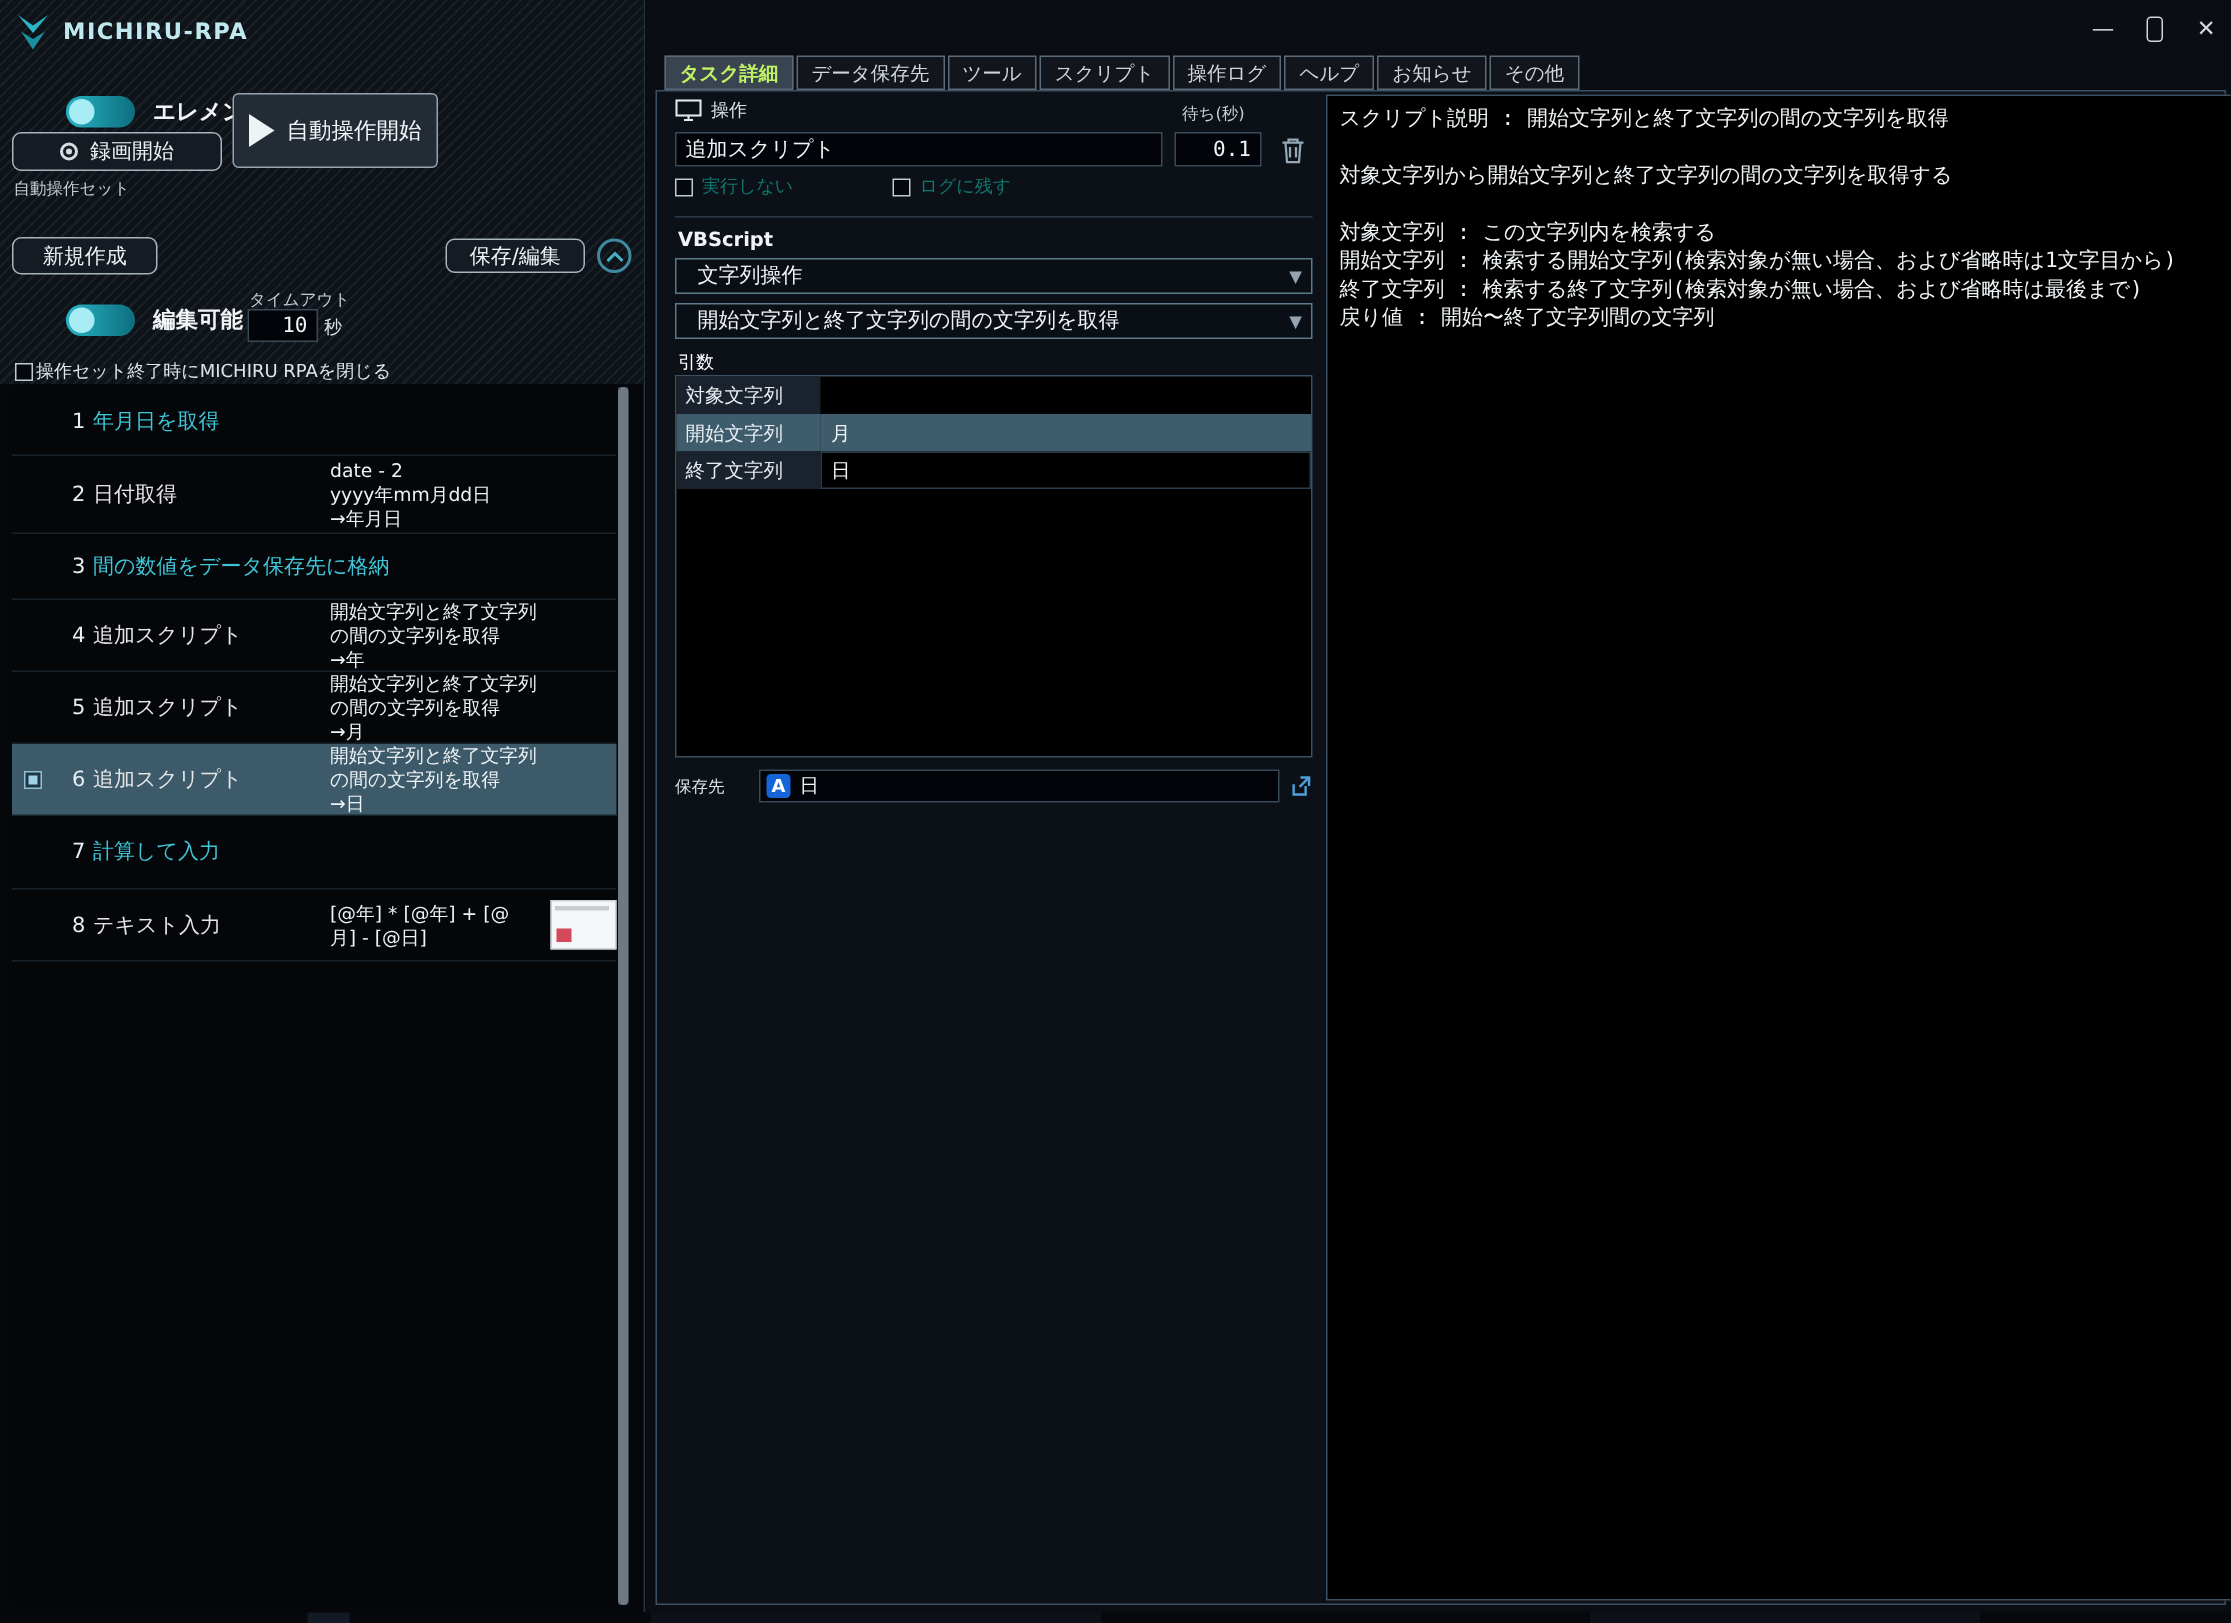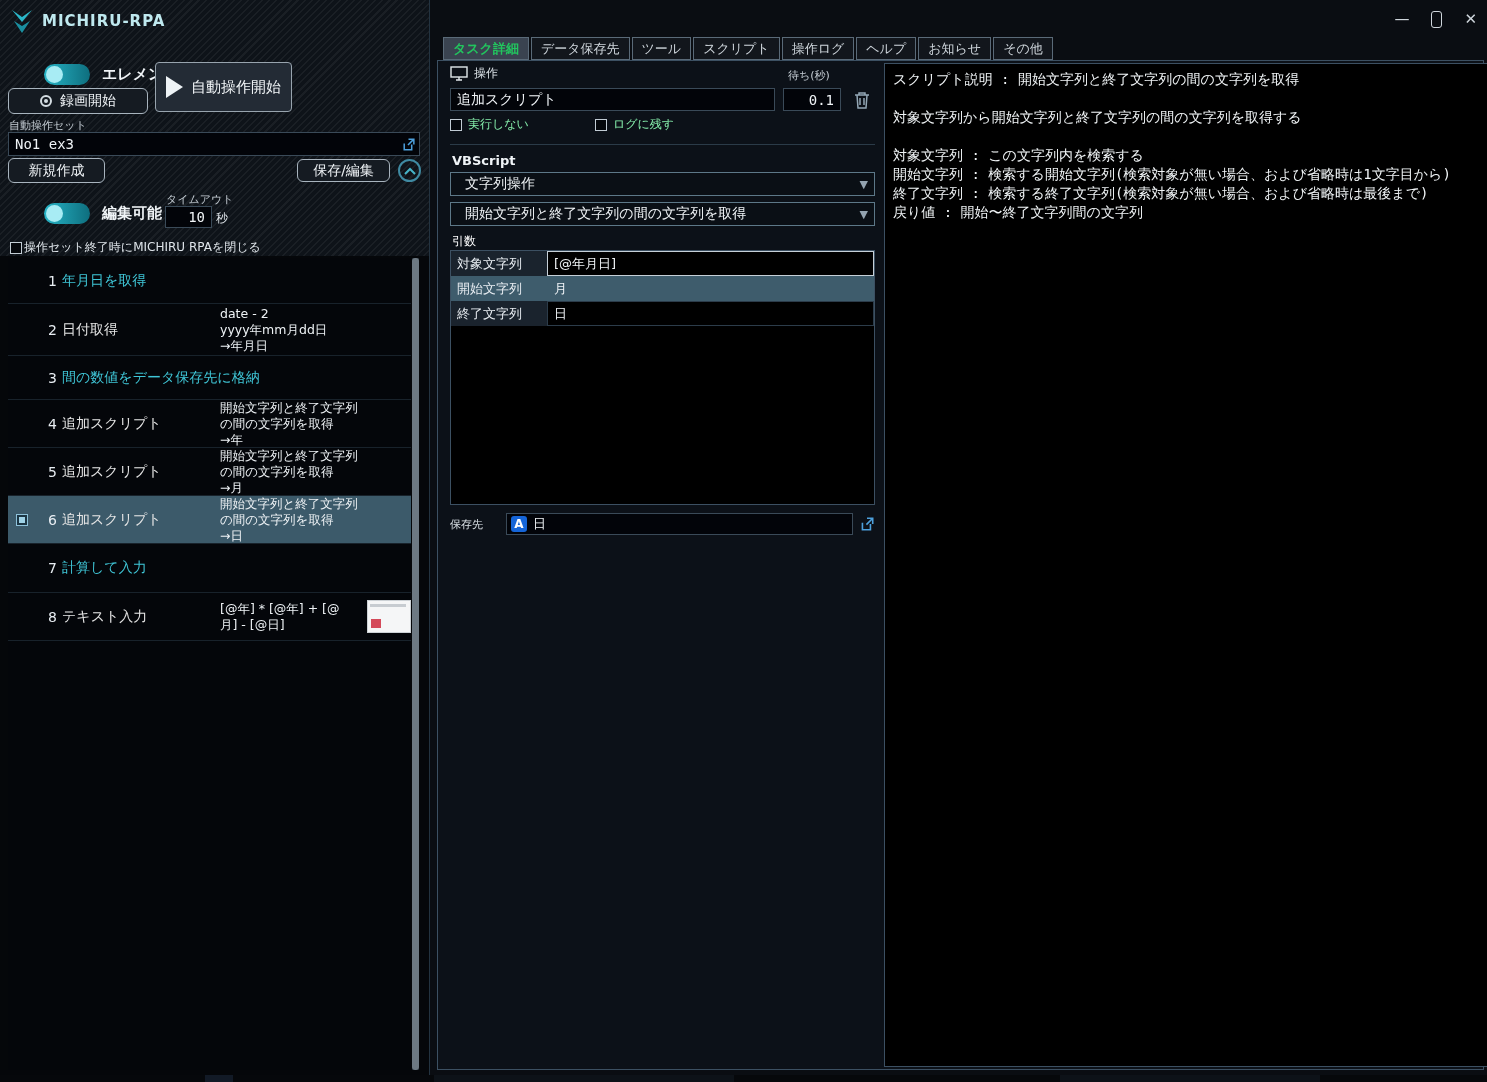--- a/index.html
+++ b/index.html
@@ -74,34 +74,34 @@
   .thumb{ width:44px; height:33px; background:#f5f6f7; flex:none; margin-left:4px; position:relative; border:1px solid #cdd2d6;}
   .thumb::before{ content:""; position:absolute; left:2px; top:3px; width:36px; height:3px; background:#c7ccd1; }
   .thumb::after{ content:""; position:absolute; left:3px; bottom:4px; width:10px; height:9px; background:#d44a5a; }
 
   .scrollbar{ position:absolute; left:412px; top:258px; width:7px; height:812px; background:#1c242c; }
   .scroll-thumb{ position:absolute; left:0; top:0; width:7px; height:812px; background:#6d7983; border-radius:3px; }
 
   
   .tabs{ position:absolute; left:443px; top:37px; display:flex; gap:2px; z-index:5; }
   .tab{ height:23px; padding:0 9px; display:flex; align-items:center; font-size:13px; color:#cfd6dc; background:#12161c; border:1px solid #5a6a78; }
-  .tab.active{ background:#3a4350; color:#22c55e; font-weight:bold; }
+  .tab.active{ background:#3a4350; color:#bef264; font-weight:bold; }
 
   .main-frame{ position:absolute; left:437px; top:60px; width:1047px; height:1010px; border:1px solid #3c5062; background:#0c1118; }
 
   .form-col{ position:absolute; left:450px; top:65px; width:425px; height:470px; }
   .op-row{ position:absolute; left:0; top:0; display:flex; align-items:center; gap:6px; }
   .op-row span{ font-size:12px; color:#dbe2e7; }
   .wait-label{ position:absolute; left:338px; top:3px; }
   .op-input{ position:absolute; left:0; top:23px; width:325px; height:23px; }
   .wait-input{ position:absolute; left:333px; top:23px; width:58px; height:23px; text-align:right; }
   .trash-btn{ position:absolute; left:403px; top:22px; width:22px; height:25px; background:transparent; border:none; }
 
   .check-row{ position:absolute; top:51px; display:flex; align-items:center; gap:6px; }
-  .check-row span{ font-size:12px; color:#86efac; }
+  .check-row span{ font-size:12px; color:#0f766e; }
 
   .divider{ position:absolute; left:0; top:79px; width:425px; border-top:1px solid #2b3b48; }
   .vbs-label{ position:absolute; left:2px; top:88px; font-size:13px; font-weight:bold; color:#f0f4f7; }
 
   .select{ position:absolute; left:0; width:425px; height:24px; background:#0a0f15; border:1px solid #5d7888; display:flex; align-items:center; color:#f0f4f7; font-size:14px; padding-left:14px; }
   .select .arrow{ margin-left:auto; margin-right:6px; color:#93a3b0; font-size:11px; }
   .sel-cat{ top:107px; }
   .sel-func{ top:137px; }
 
   .args-label{ position:absolute; left:2px; top:168px; font-size:12px; color:#ffffff; }
@@ -159,27 +159,20 @@
     <span>録画開始</span>
   </button>
 
   <button class="autostart-btn">
     <span class="play-icon"></span>
     <span>自動操作開始</span>
   </button>
 
   <div class="small-label autoset-label">自動操作セット</div>
 
-  <div class="setname-wrap">
-    <input class="text-input" value="No1_ex3" style="">
-    <svg width="15" height="15" viewBox="0 0 14 14" style="margin-right:3px;">
-      <path d="M3 6 v6 h7 v-5" fill="none" stroke="#4da0dc" stroke-width="1.4"></path>
-      <path d="M7 2 h5 v5 M12 2 L6.5 7.5" fill="none" stroke="#4da0dc" stroke-width="1.4"></path>
-    </svg>
-  </div>
 
   <button class="btn new-btn">
     <span>新規作成</span>
   </button>
   <button class="btn saveedit-btn">
     <span>保存/編集</span>
   </button>
   <button class="collapse-btn">
     <svg width="12" height="8" viewBox="0 0 12 8">
       <path d="M1 7 L6 2 L11 7" fill="none" stroke="#46b4c8" stroke-width="2"></path>
@@ -323,21 +316,20 @@
   </div>
   <div class="select sel-func">
     <span>開始文字列と終了文字列の間の文字列を取得</span>
     <span class="arrow">▼</span>
   </div>
 
   <div class="args-label">引数</div>
   <div class="args-table">
     <div class="arg-row first">
       <div class="arg-name">対象文字列</div>
-      <div class="arg-value">[@年月日]</div>
     </div>
     <div class="arg-row selected">
       <div class="arg-name">開始文字列</div>
       <div class="arg-value">月</div>
     </div>
     <div class="arg-row">
       <div class="arg-name">終了文字列</div>
       <div class="arg-value">日</div>
     </div>
   </div>

